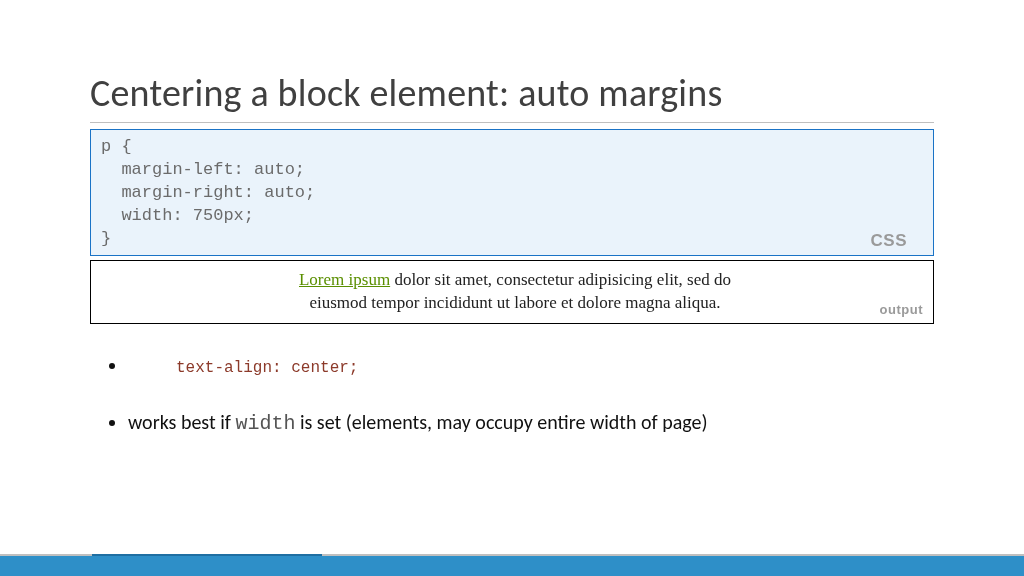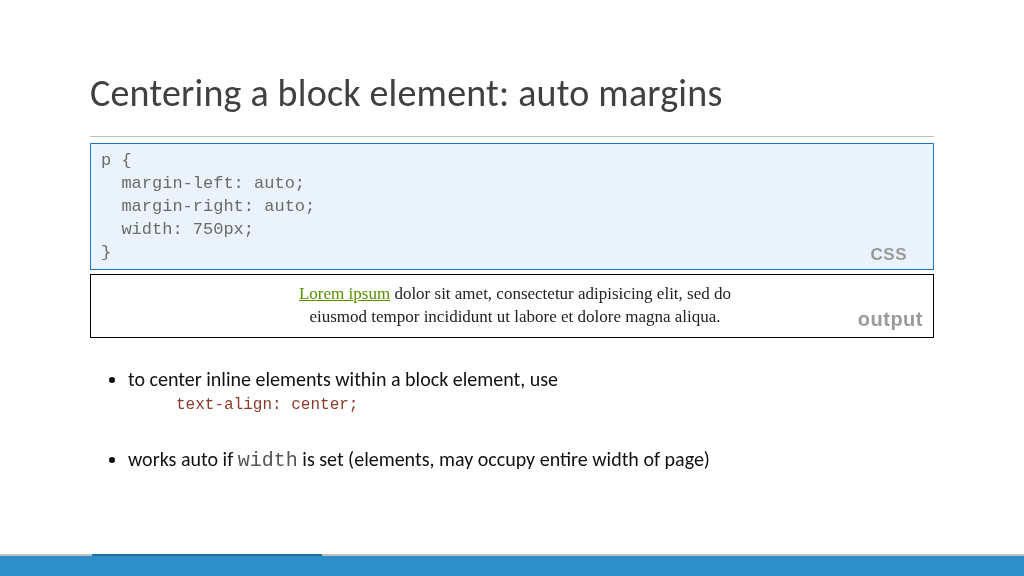--- a/index.html
+++ b/index.html
@@ -1,26 +1,26 @@
 <!DOCTYPE html>
 <html><head>
 <meta charset="utf-8">
 <style>
   * { margin: 0; padding: 0; box-sizing: border-box; }
   html, body { width: 1024px; height: 576px; background: #fff; font-family: "Segoe UI", "Calibri", Arial, sans-serif; overflow: hidden; }
   .slide { position: relative; width: 1024px; height: 576px; padding: 70px 90px 0 90px; }
-  .title { font-size: 38px; font-weight: 300; color: #404040; letter-spacing: 0.2px; margin-bottom: 20px; }
+  .title { font-size: 38px; font-weight: 300; color: #404040; letter-spacing: 0.2px; margin-bottom: 6px; }
   .title-underline { border: none; border-top: 1px solid #bfbfbf; margin-bottom: 6px; }
   .code-box { border: 1px solid #1a73c6; background: #eaf3fb; padding: 6px 10px 4px 10px; position: relative; }
   .code-box pre { font-family: "Courier New", monospace; font-size: 17px; line-height: 1.35; color: #6b6b6b; white-space: pre; }
   .badge-css { position: absolute; right: 26px; bottom: 4px; font-family: Arial, sans-serif; font-weight: bold; font-size: 17px; color: #9a9a9a; letter-spacing: 0.5px; }
   .output-box { border: 1px solid #000; background: #fff; padding: 8px 10px 8px 16px; position: relative; margin-top: 4px; }
   .output-text { text-align: center; font-family: "Times New Roman", Times, serif; font-size: 17px; color: #222; line-height: 1.35; }
   .output-text .link { color: #5a8f00; text-decoration: underline; cursor: pointer; }
-  .badge-output { position: absolute; right: 10px; bottom: 6px; font-family: Arial, sans-serif; font-weight: bold; font-size: 20px; color: #9a9a9a; letter-spacing: 0.5px; }
+  .badge-output { position: absolute; right: 10px; bottom: 6px; font-family: Arial, sans-serif; font-weight: bold; font-size: 13px; color: #9a9a9a; letter-spacing: 0.5px; }
   .bullets { margin-top: 28px; padding-left: 38px; }
   .bullets li { font-size: 20px; color: #111; margin-bottom: 30px; line-height: 1.35; }
   .bullets .subline { display: block; margin-top: 2px; padding-left: 48px; font-family: "Courier New", monospace; font-size: 16px; color: #8c3a2a; }
   .bullets .inline-code { font-family: Liberation Mono, monospace; font-size: 20px; color: #555; }
   .footer-bar { position: absolute; left: 0; right: 0; bottom: 0; height: 22px; background: #2e8fc8; border-top: 2px solid #1f6fa2; }
   .footer-bar::before { content: ""; position: absolute; top: -2px; left: 0; right: 0; height: 2px; background: #bfbfbf; }
   .footer-accent { position: absolute; left: 92px; top: -2px; width: 230px; height: 2px; background: #1f6fa2; }
 </style>
 </head>
 <body>
@@ -42,24 +42,23 @@
   <div class="output-box">
     <div class="output-text">
       <span class="link">Lorem ipsum</span><span> dolor sit amet, consectetur adipisicing elit, sed do</span><br>
       <span>eiusmod tempor incididunt ut labore et dolore magna aliqua.</span>
     </div>
     <span class="badge-output">output</span>
   </div>
 
   <ul class="bullets">
     <li>
-      <span>to center inline elements within a block element, use</span>
       <span class="subline">text-align: center;</span>
     </li>
     <li>
-      <span>works auto if </span><span class="inline-code">width</span><span> is set (elements, may occupy entire width of page)</span>
+      <span>works best if </span><span class="inline-code">width</span><span> is set (elements, may occupy entire width of page)</span>
     </li>
   </ul>
 
   <div class="footer-bar">
     <div class="footer-accent"></div>
   </div>
 </div>
 
 </body></html>

